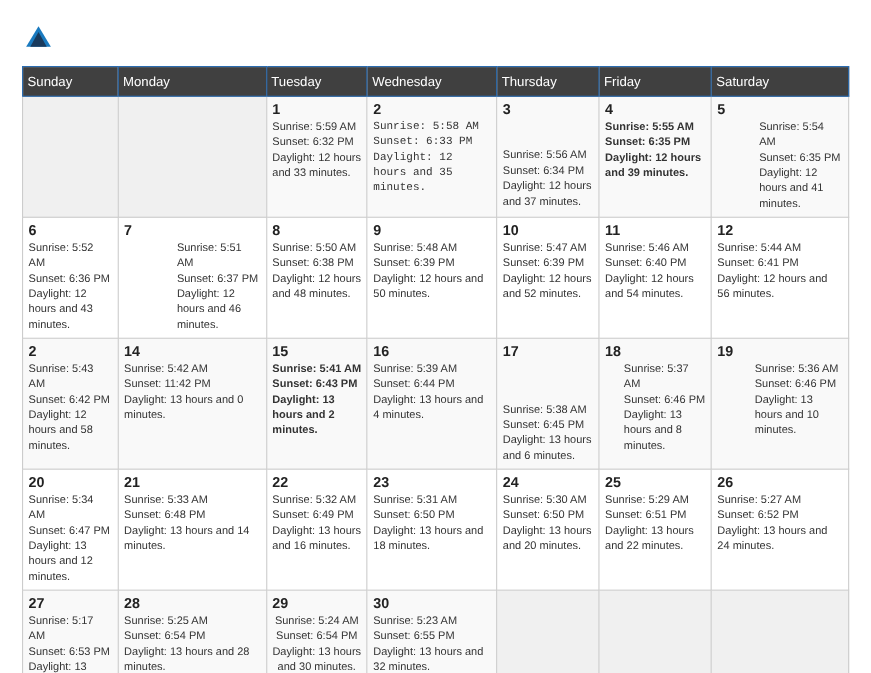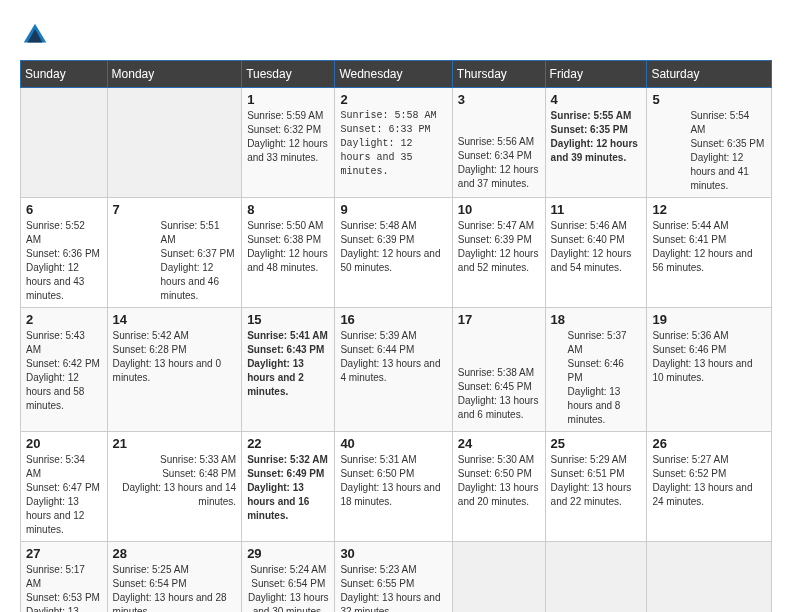--- a/index.html
+++ b/index.html
@@ -205,21 +205,21 @@
       <tr>
         <td>
           <span class="day-num">2</span>
           <div class="day-info" style="white-space: pre-line;">Sunrise: 5:43 AM
 Sunset: 6:42 PM
 Daylight: 12 hours and 58 minutes.</div>
         </td>
         <td>
           <span class="day-num">14</span>
           <div class="day-info" style="white-space: pre-line;">Sunrise: 5:42 AM
-Sunset: 6:28 PM
+Sunset: 11:42 PM
 Daylight: 13 hours and 0 minutes.</div>
         </td>
         <td>
           <span class="day-num">15</span>
           <div class="day-info" style="white-space: pre-line; font-weight: bold;">Sunrise: 5:41 AM
 Sunset: 6:43 PM
 Daylight: 13 hours and 2 minutes.</div>
         </td>
         <td>
           <span class="day-num">16</span>
@@ -234,46 +234,46 @@
 Daylight: 13 hours and 6 minutes.</div>
         </td>
         <td>
           <span class="day-num">18</span>
           <div class="day-info" style="white-space: pre-line; margin-left: 17px;">Sunrise: 5:37 AM
 Sunset: 6:46 PM
 Daylight: 13 hours and 8 minutes.</div>
         </td>
         <td>
           <span class="day-num">19</span>
-          <div class="day-info" style="white-space: pre-line;">Sunrise: 5:36 AM
+          <div class="day-info" style="white-space: pre-line; margin-left: 34px;">Sunrise: 5:36 AM
 Sunset: 6:46 PM
 Daylight: 13 hours and 10 minutes.</div>
         </td>
       </tr>
       <tr>
         <td>
           <span class="day-num">20</span>
           <div class="day-info" style="white-space: pre-line;">Sunrise: 5:34 AM
 Sunset: 6:47 PM
 Daylight: 13 hours and 12 minutes.</div>
         </td>
         <td>
           <span class="day-num">21</span>
-          <div class="day-info" style="white-space: pre-line; text-align: right;">Sunrise: 5:33 AM
+          <div class="day-info" style="white-space: pre-line;">Sunrise: 5:33 AM
 Sunset: 6:48 PM
 Daylight: 13 hours and 14 minutes.</div>
         </td>
         <td>
           <span class="day-num">22</span>
-          <div class="day-info" style="white-space: pre-line; font-weight: bold;">Sunrise: 5:32 AM
+          <div class="day-info" style="white-space: pre-line;">Sunrise: 5:32 AM
 Sunset: 6:49 PM
 Daylight: 13 hours and 16 minutes.</div>
         </td>
         <td>
-          <span class="day-num">40</span>
+          <span class="day-num">23</span>
           <div class="day-info" style="white-space: pre-line;">Sunrise: 5:31 AM
 Sunset: 6:50 PM
 Daylight: 13 hours and 18 minutes.</div>
         </td>
         <td>
           <span class="day-num">24</span>
           <div class="day-info" style="white-space: pre-line;">Sunrise: 5:30 AM
 Sunset: 6:50 PM
 Daylight: 13 hours and 20 minutes.</div>
         </td>

